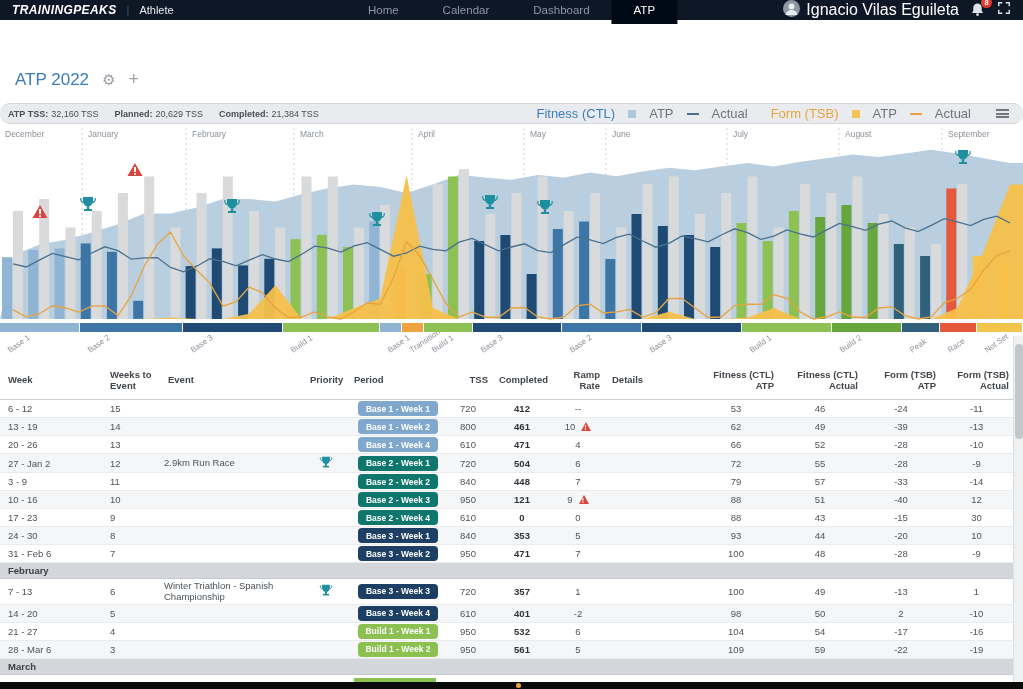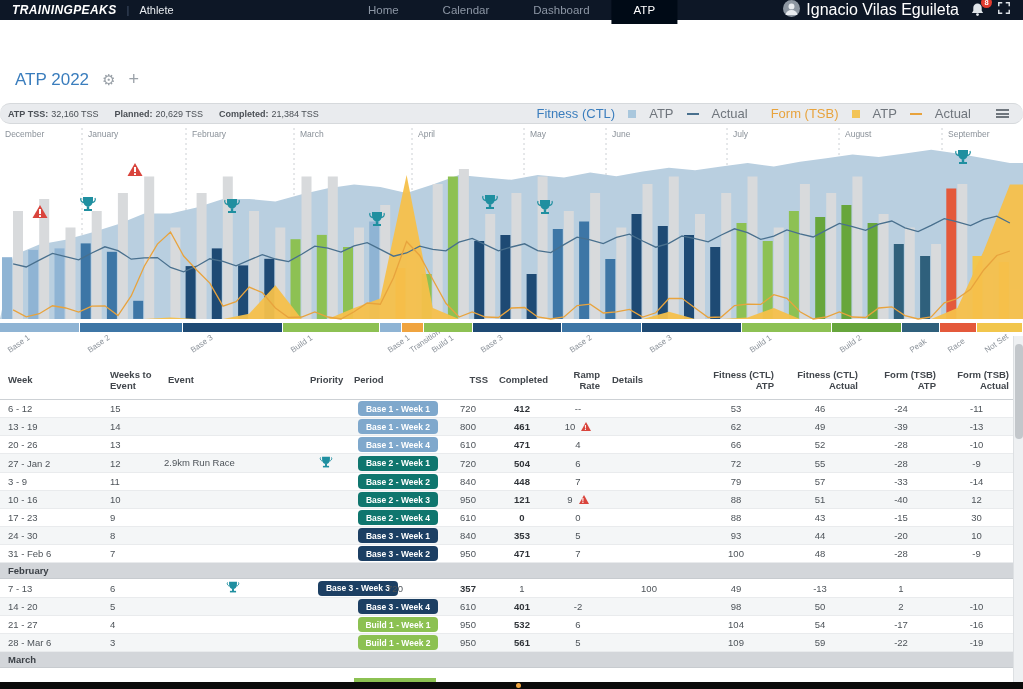--- a/index.html
+++ b/index.html
@@ -482,20 +482,21 @@
         <div class="td "></div>
         <div class="td c">100</div>
         <div class="td c">48</div>
         <div class="td c">-28</div>
         <div class="td c">-9</div>
       </div>
       <div class="section-band">February</div>
       <div class="trow">
         <div class="td week">7 - 13</div>
         <div class="td week">6</div>
+        <div class="td event">Winter Triathlon - Spanish Championship</div>
         <div class="td c"><span><svg width="14" height="14" viewBox="-8 -8 16 16">
               <path d="M-4.5,-6 h9 v2.5 c0,3.6 -1.8,5.8 -4.5,5.8 c-2.7,0 -4.5,-2.2 -4.5,-5.8 z" fill="#1f8fa0"></path>
               <path d="M-6.3,-5.2 a2.8,2.8 0 0 0 2.6,4 M6.3,-5.2 a2.8,2.8 0 0 1 -2.6,4" stroke="#1f8fa0" fill="none" stroke-width="1.1"></path>
               <rect x="-1.1" y="2" width="2.2" height="2.6" fill="#1f8fa0"></rect>
               <rect x="-3.5" y="4.4" width="7" height="1.8" fill="#1f8fa0"></rect>
             </svg></span></div>
         <div class="td "><span class="badge base3">Base 3 - Week 3</span></div>
         <div class="td c">720</div>
         <div class="td c completed">357</div>
         <div class="td c"><span>1</span></div>

